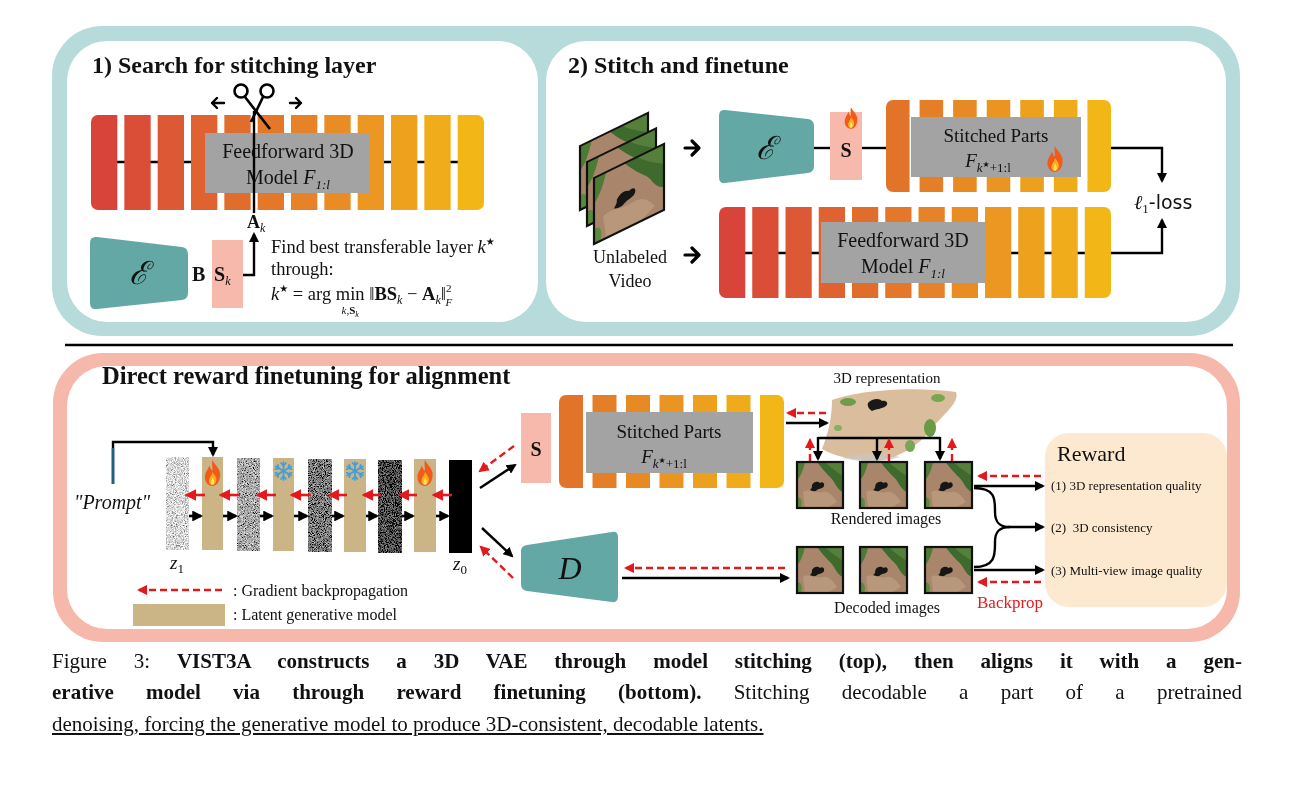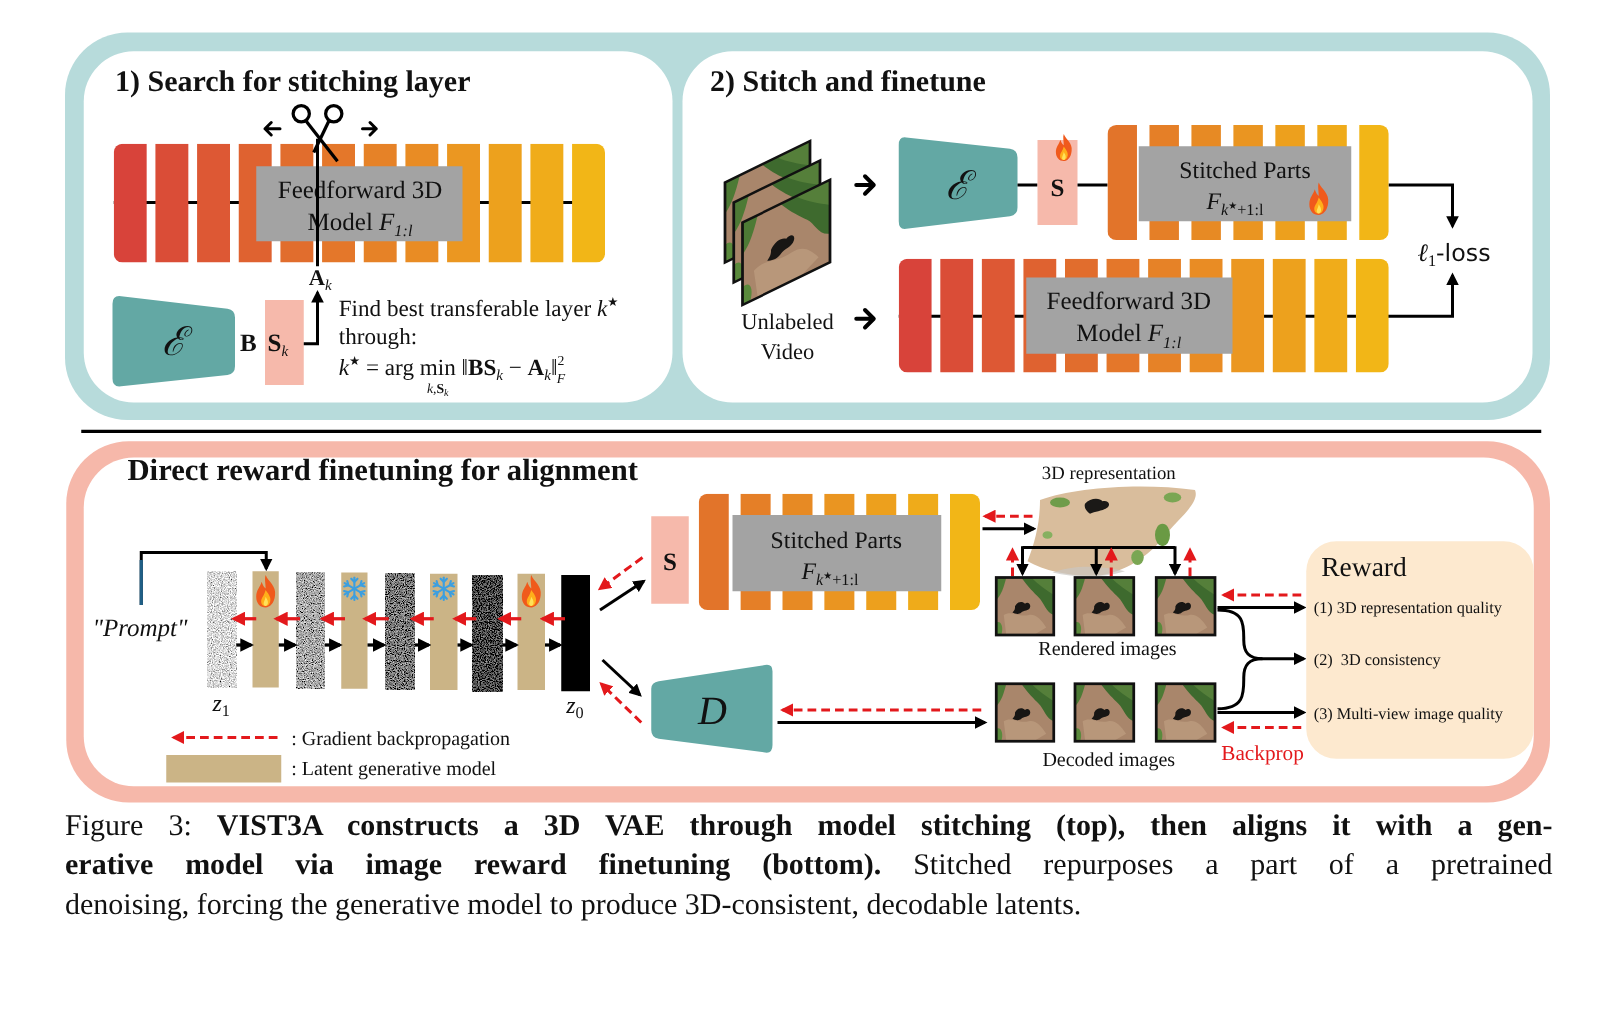--- a/index.html
+++ b/index.html
@@ -18,23 +18,23 @@
 .stitch{fill:var(--stitch_layer);}
 .mbox{fill:var(--model_box);}
 .latent{fill:var(--latent_model);}
 .reward-bg{fill:var(--reward_box);}
 .ln{stroke:#000;stroke-width:2.4;fill:none;}
 .ln-thick{stroke:#000;stroke-width:3.2;fill:none;stroke-linecap:round;stroke-linejoin:round;}
 .red{stroke:var(--gradient_arrow);stroke-width:2.4;fill:none;stroke-dasharray:7 4;}
 .red-head{fill:var(--gradient_arrow);}
 .redtxt{fill:var(--gradient_arrow);}
 .img-border{fill:none;stroke:#111;stroke-width:2.2;}
-#caption{position:absolute;left:52px;top:646px;width:1190px;font-family:"Liberation Serif",serif;font-size:24px;line-height:31.3px;color:#111;}
+#caption{position:absolute;left:52px;top:646px;width:1190px;font-family:"Liberation Serif",serif;font-size:21px;line-height:31.3px;color:#111;}
 #caption .cl{white-space:nowrap;text-align:justify;text-align-last:justify;}
-#caption .cl.last{text-align:left;text-align-last:left;}
+#caption .cl.last{text-align:left;text-align-last:left;text-decoration:underline;}
 #caption b{font-weight:bold;}
 </style>
 </head>
 <body>
 
 <svg id="fig" width="1296" height="645" viewBox="0 0 1296 645" xmlns="http://www.w3.org/2000/svg">
   <defs>
     <marker id="ah" viewBox="0 0 10 10" refX="8" refY="5" markerWidth="4.2" markerHeight="4.2" orient="auto">
       <path d="M0,0 L10,5 L0,10 z" fill="#000"></path>
     </marker>
@@ -362,15 +362,15 @@
       <line class="red" x1="222" y1="590" x2="139" y2="590" marker-end="url(#ahr)"></line>
       <text class="serif" x="233" y="596" font-size="16">: Gradient backpropagation</text>
       <rect class="latent" x="133" y="604" width="92" height="22"></rect>
       <text class="serif" x="233" y="620" font-size="16">: Latent generative model</text>
     </g>
   </g>
 </svg>
 
 <div id="caption">
   <div class="cl"><span>Figure 3: </span><b>VIST3A constructs a 3D VAE through model stitching (top), then aligns it with a gen-</b></div>
-  <div class="cl"><b>erative model via image reward finetuning (bottom).</b><span> Stitched repurposes a part of a pretrained</span></div>
+  <div class="cl"><b>erative model via through reward finetuning (bottom).</b><span> Stitching decodable a part of a pretrained</span></div>
   <div class="cl last">denoising, forcing the generative model to produce 3D-consistent, decodable latents.</div>
 </div>
 
 </body></html>

